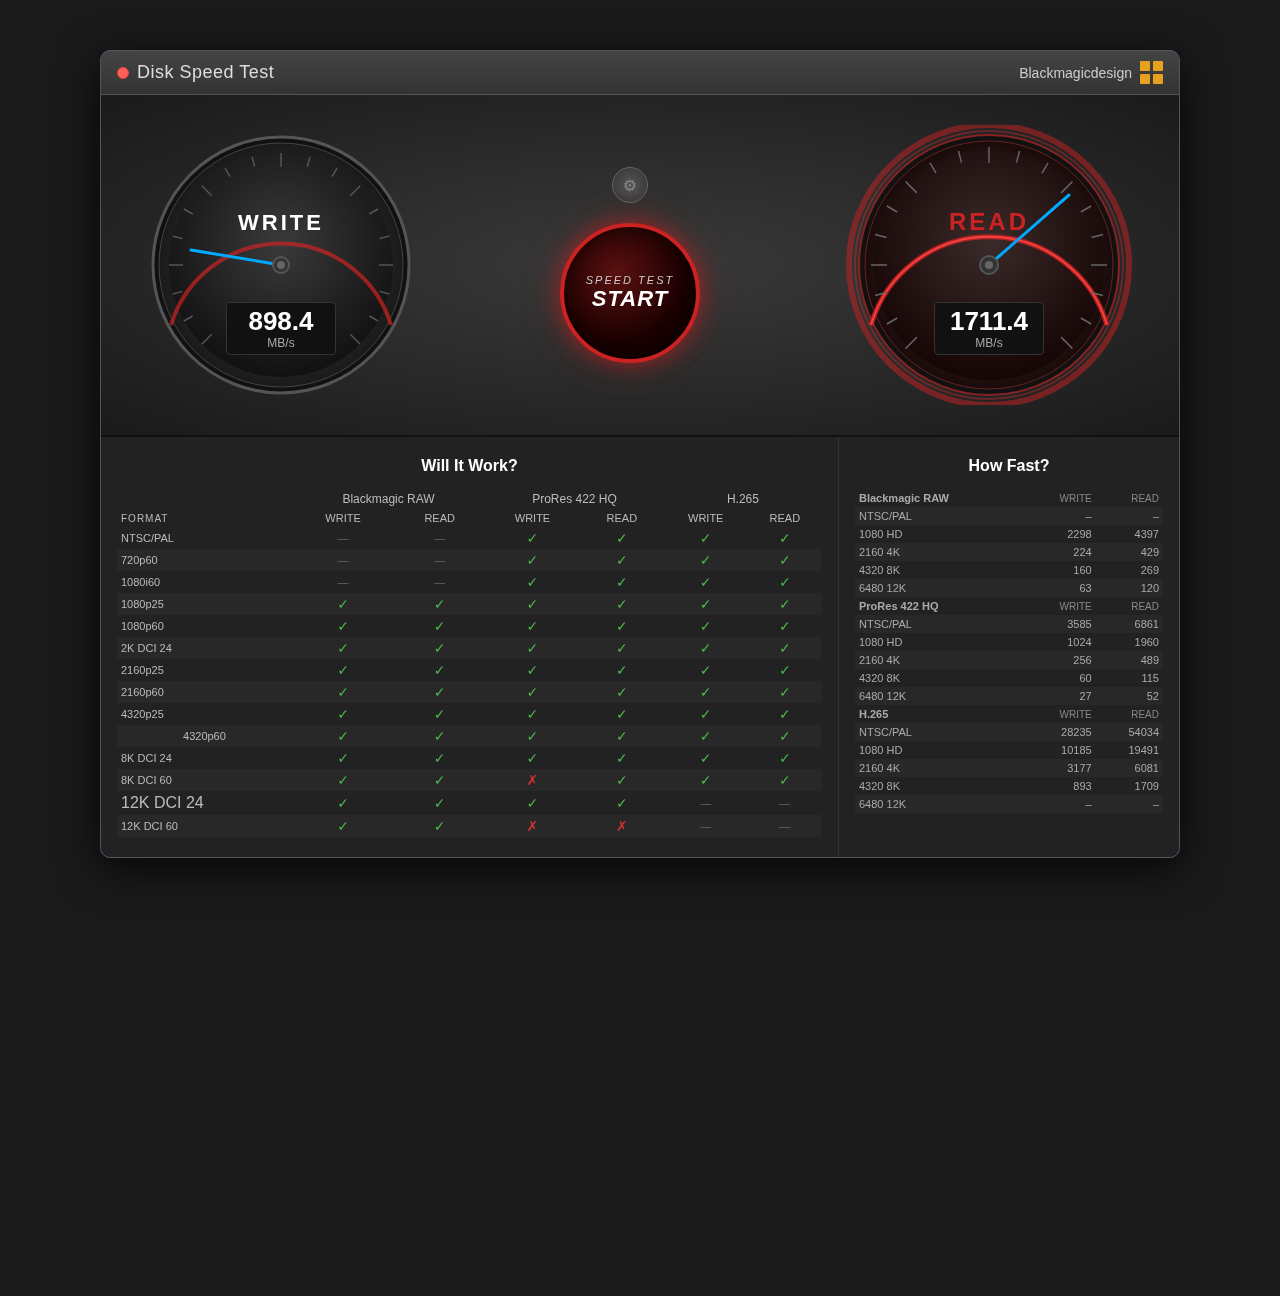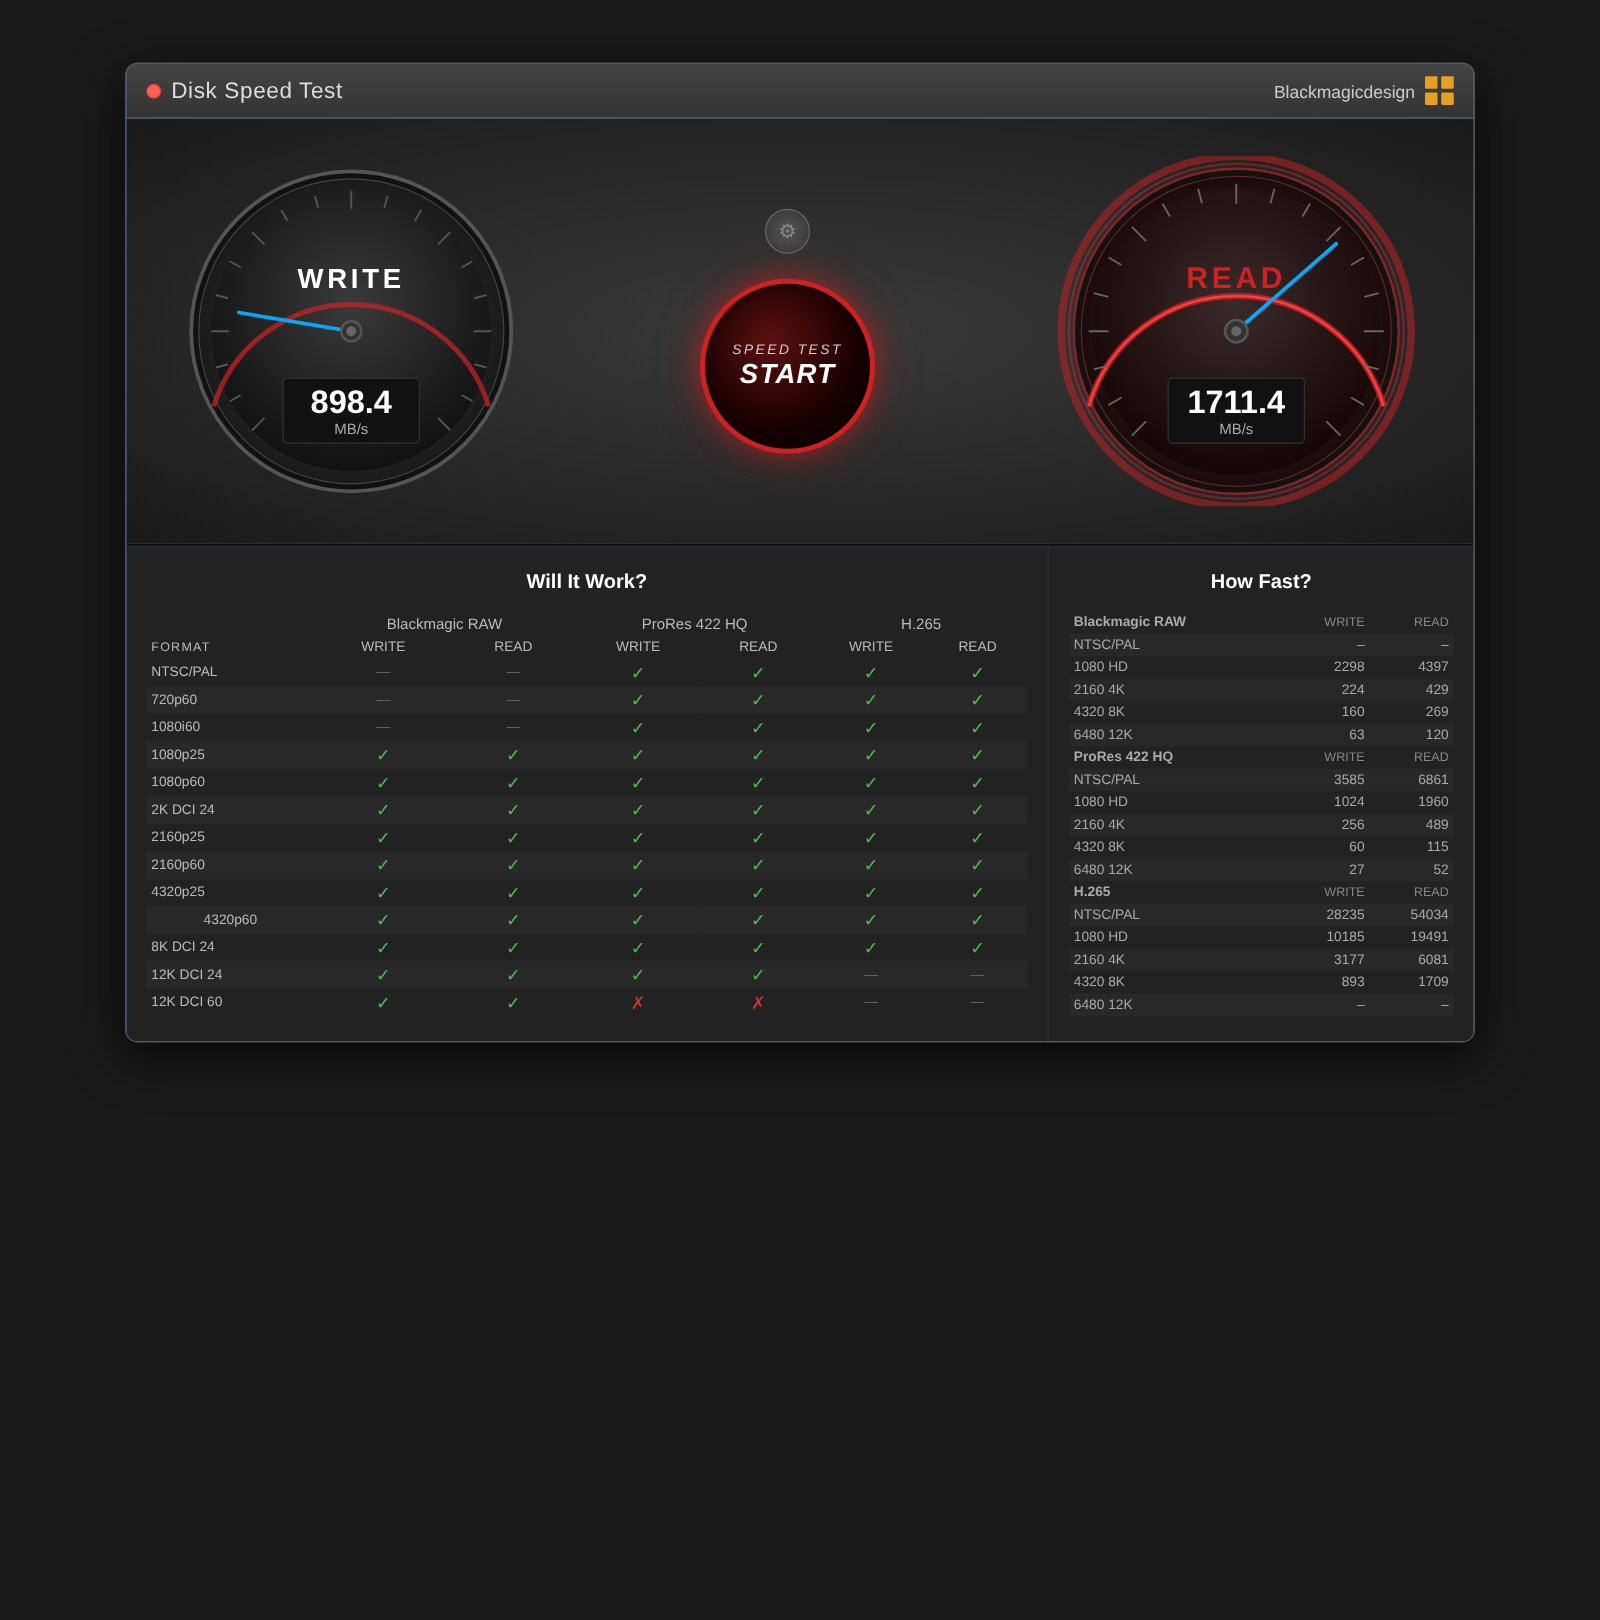--- a/index.html
+++ b/index.html
@@ -7,21 +7,21 @@
       width: 1280px;
       height: 1296px;
       background: #1a1a1a;
       font-family: -apple-system, 'Helvetica Neue', Arial, sans-serif;
       overflow: hidden;
     }
 
     .window {
       width: 1080px;
       margin: 50px auto;
-      background: #3b82f6;
+      background: #1d4ed8;
       border-radius: 10px;
       border: 1px solid #555;
       box-shadow: 0 10px 40px rgba(0,0,0,0.8);
       overflow: hidden;
     }
 
     
     .title-bar {
       background: linear-gradient(180deg, #444 0%, #333 100%);
       padding: 10px 16px;
@@ -506,21 +506,30 @@
             <tr>
     <td style="text-align:left;color:#bbb;font-size:11px">8K DCI 24</td>
     <td><span class="check">✓</span></td>
     <td><span class="check">✓</span></td>
     <td><span class="check">✓</span></td>
     <td><span class="check">✓</span></td>
     <td><span class="check">✓</span></td>
     <td><span class="check">✓</span></td>
   </tr>
             <tr>
-    <td style="text-align:left;color:#bbb;font-size:11px">12K DCI 24</td>
+    <td style="text-align:left;color:#bbb;font-size:11px">8K DCI 60</td>
+    <td><span class="check">✓</span></td>
+    <td><span class="check">✓</span></td>
+    <td><span class="cross">✗</span></td>
+    <td><span class="check">✓</span></td>
+    <td><span class="check">✓</span></td>
+    <td><span class="check">✓</span></td>
+  </tr>
+            <tr>
+    <td style="text-align:left;color:#bbb;font-size:16px">12K DCI 24</td>
     <td><span class="check">✓</span></td>
     <td><span class="check">✓</span></td>
     <td><span class="check">✓</span></td>
     <td><span class="check">✓</span></td>
     <td><span class="dash">—</span></td>
     <td><span class="dash">—</span></td>
   </tr>
             <tr>
     <td style="text-align:left;color:#bbb;font-size:11px">12K DCI 60</td>
     <td><span class="check">✓</span></td>

